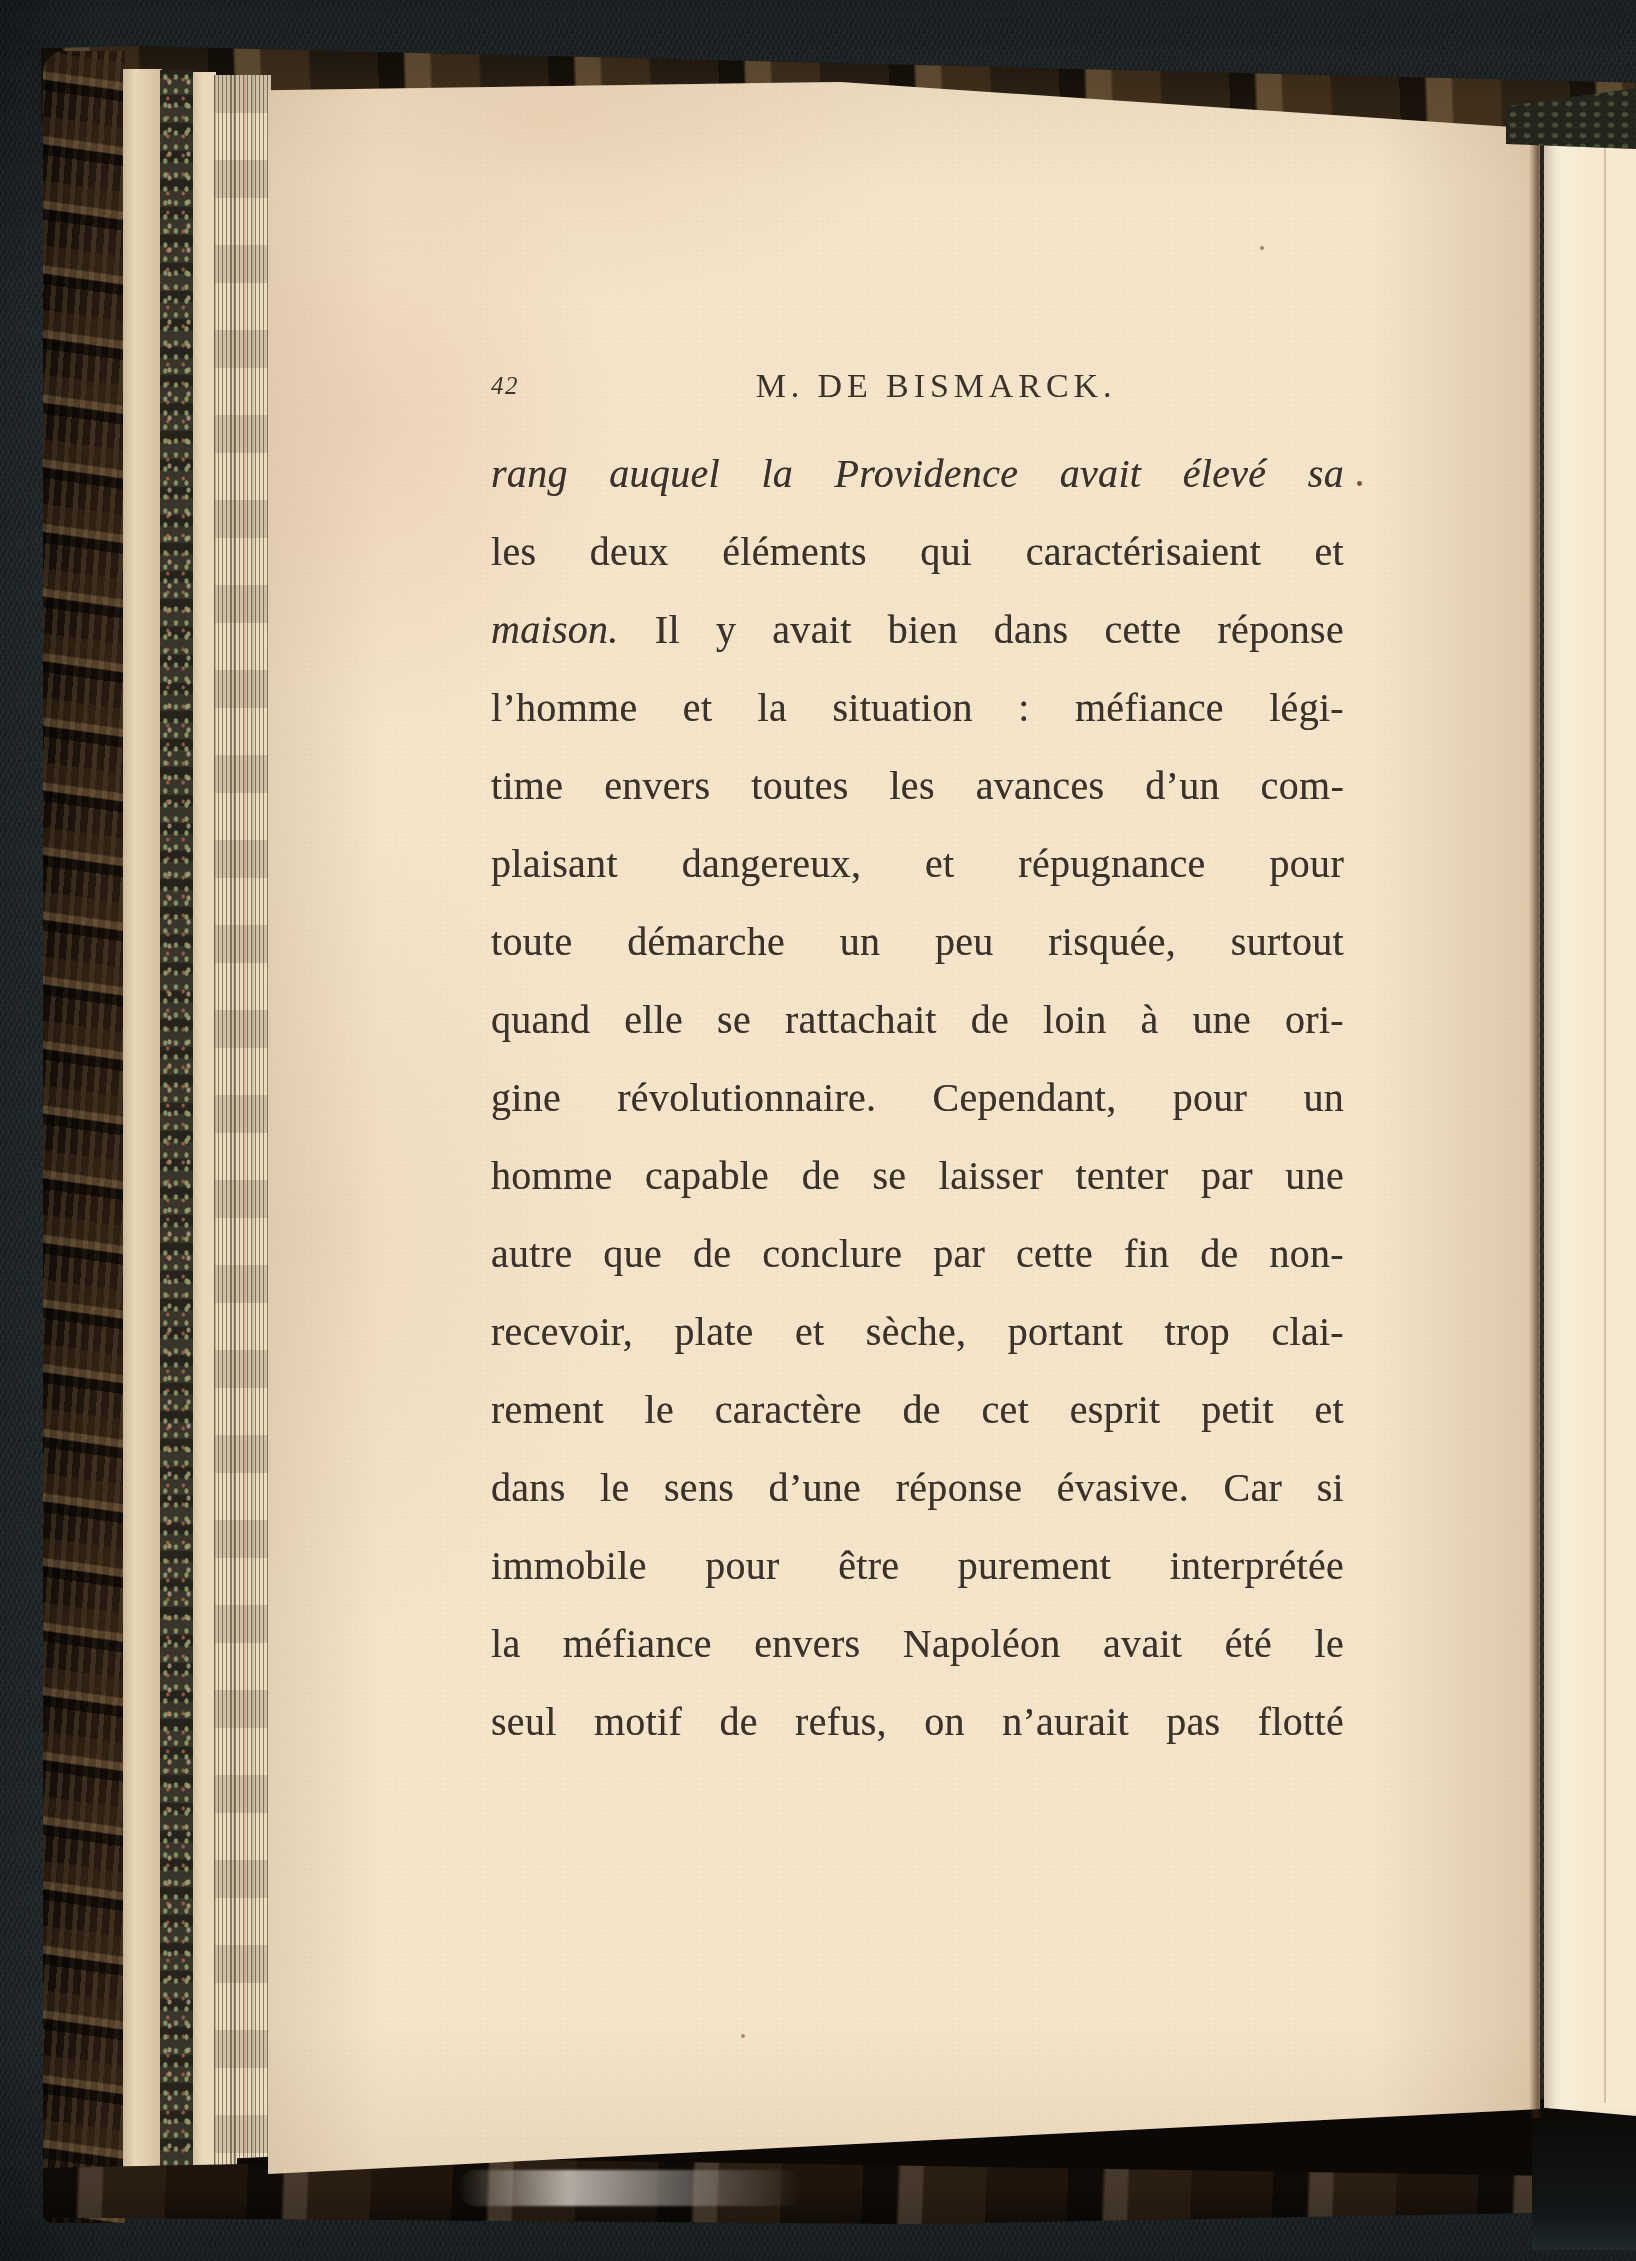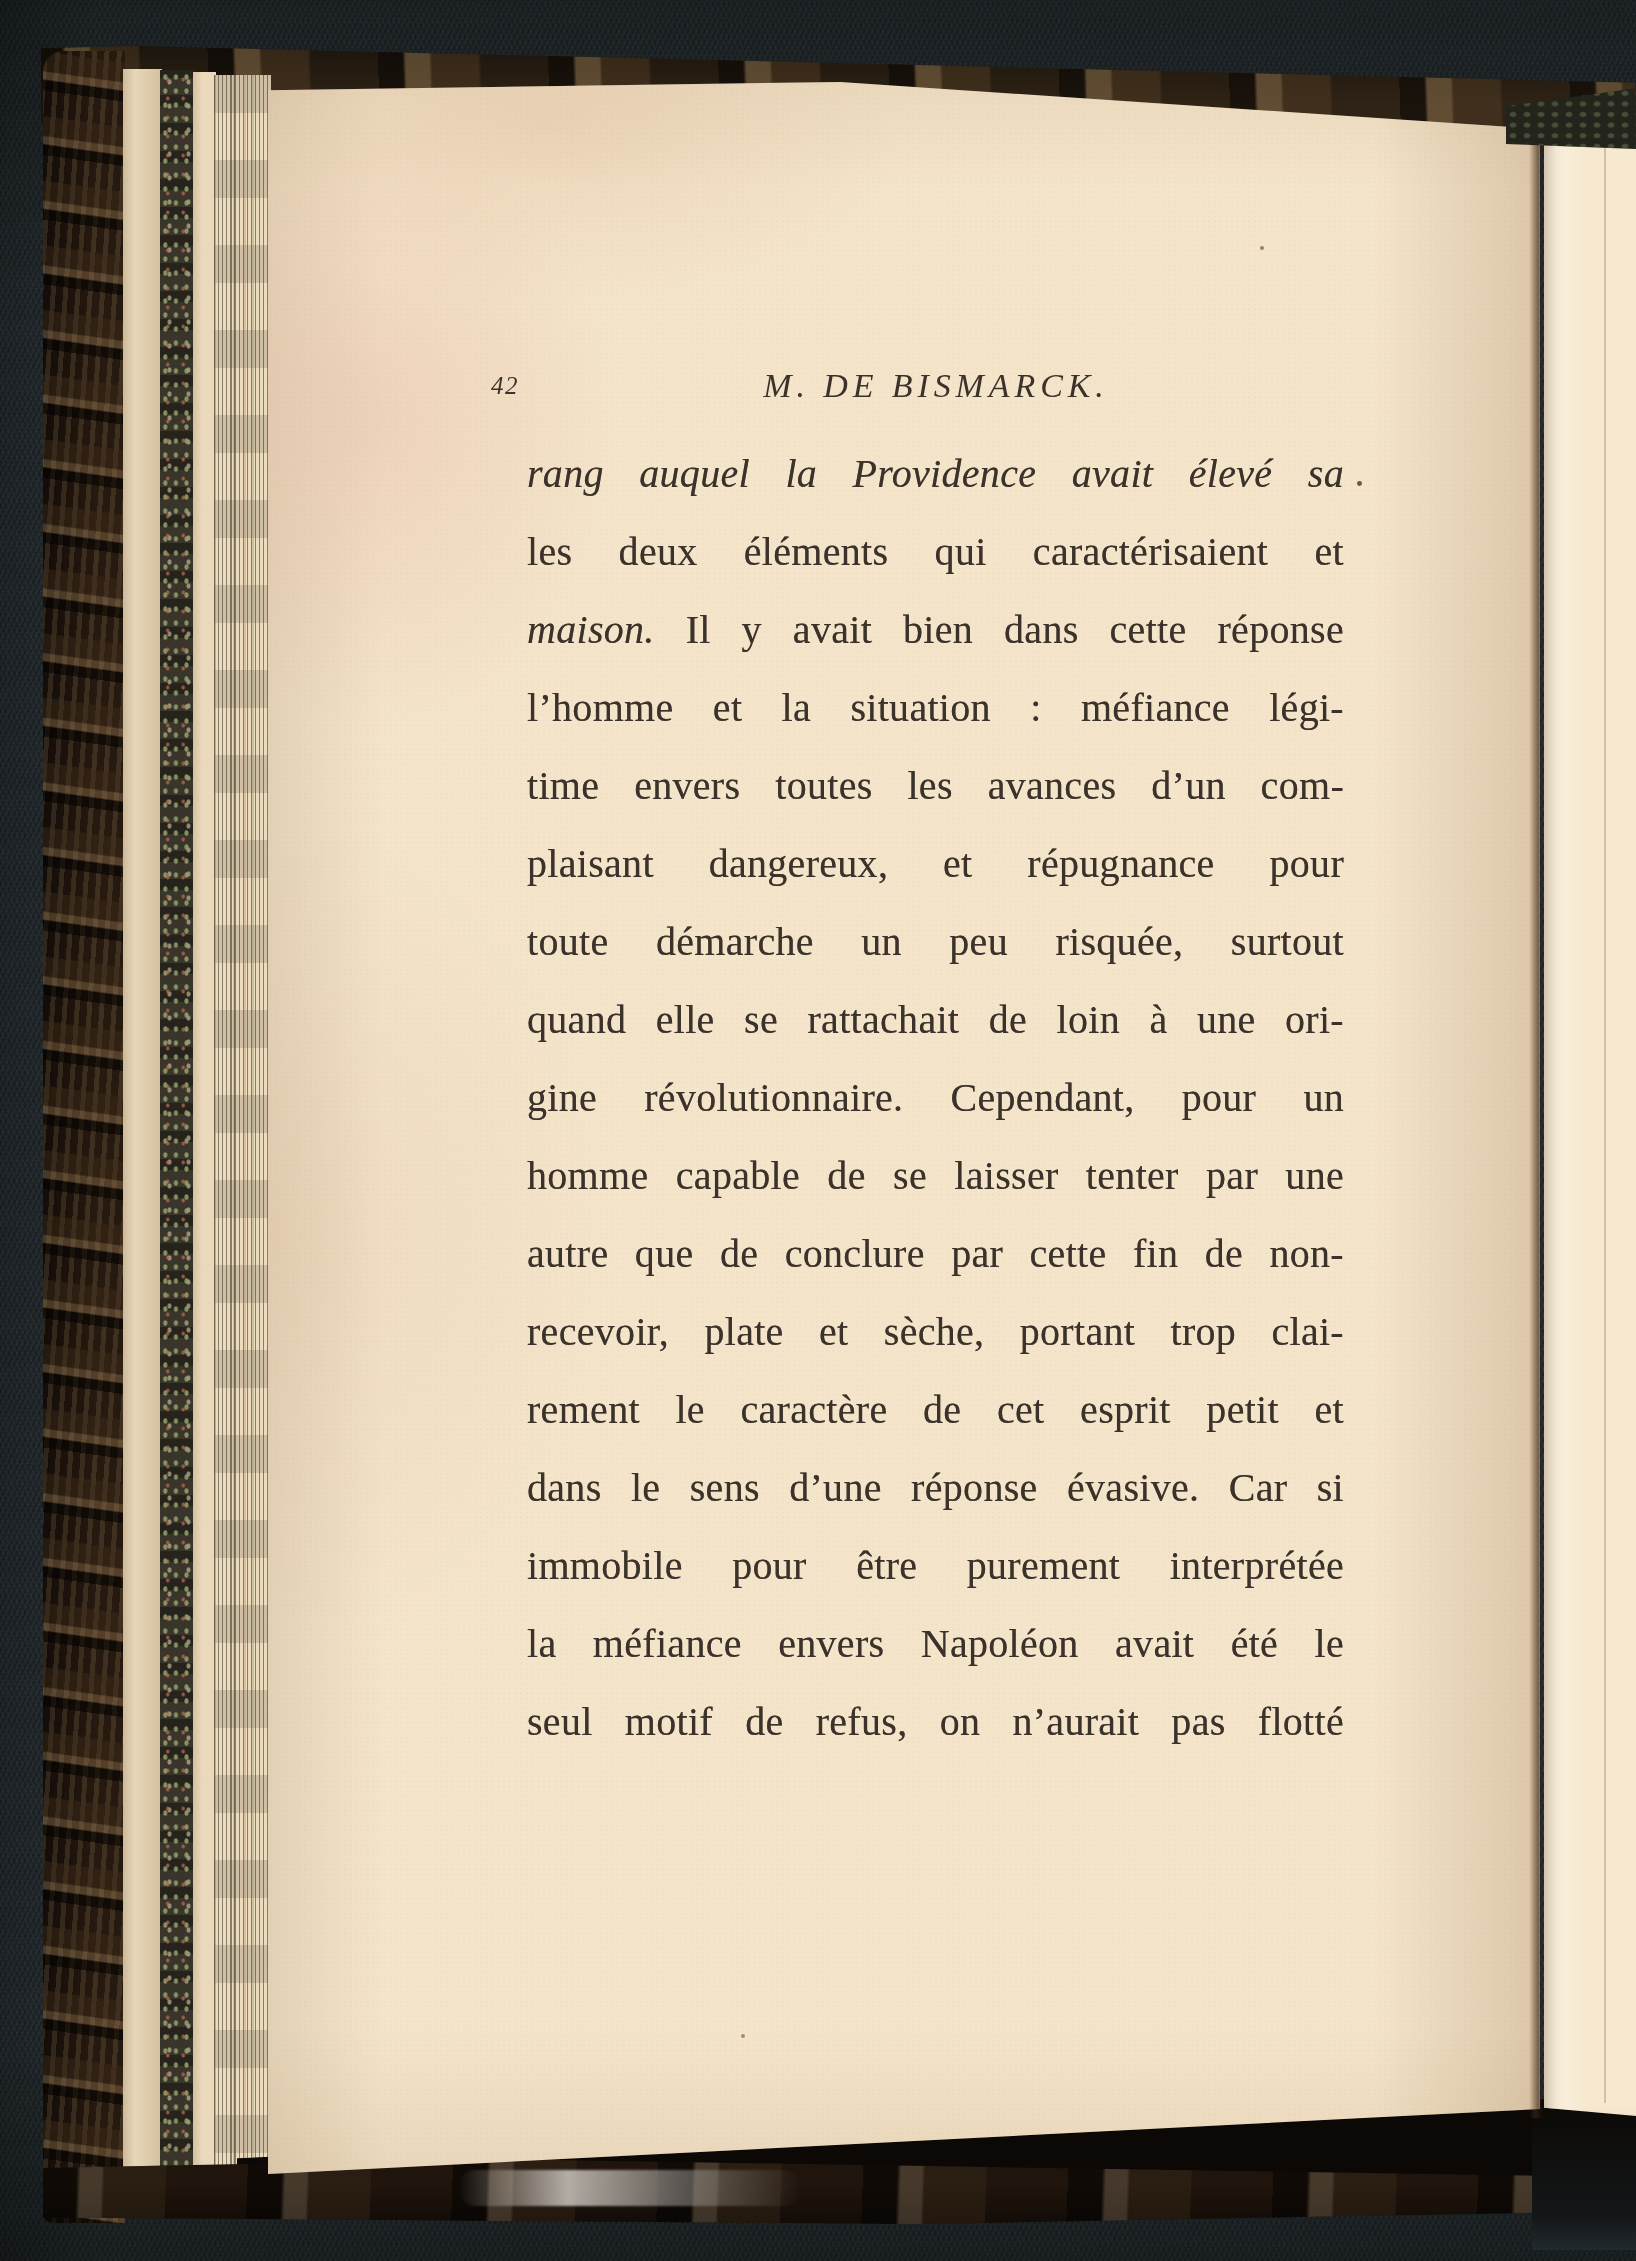--- a/index.html
+++ b/index.html
@@ -137,28 +137,27 @@
     background-size:14px 10.6px;
     clip-path:polygon(0 30%, 100% 0, 100% 100%, 0 92%);
   }
   .speck{border-radius:50%; background:#7a5236;}
   
   .textblock{ left:491px; top:360px; width:853px; color:#3b332b; }
   .header-row{ position:relative; height:51px; line-height:51px; }
   .page-num{ position:absolute; left:0; top:0; font-size:25px; letter-spacing:1.6px;font-style:italic; }
   .running-title{
     position:absolute; left:0; right:-37px; top:0; text-align:center;
-    font-size:34px; letter-spacing:4.9px;font-style:italic;
+    font-size:34px; letter-spacing:4.9px;
   }
   .bodytext{ position:absolute; left:0; top:75px; width:853px; }
   .text-line{
     height:78px; line-height:78px; font-size:40px; letter-spacing:0.3px;
     text-align:justify; text-align-last:justify; text-justify:inter-word;
     text-shadow:0 0 0.6px rgba(59,51,43,0.65);
-    margin-left:36px;
   }
   .ital{ font-style:italic; }
 </style>
 </head>
 <body>
 
 <div id="canvas">
   <div class="abs vignette"></div>
 
   <div class="abs cover-top"></div>

